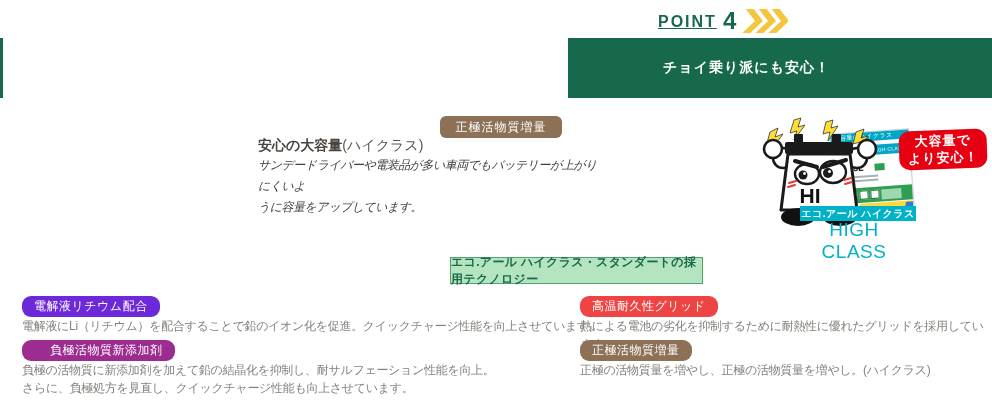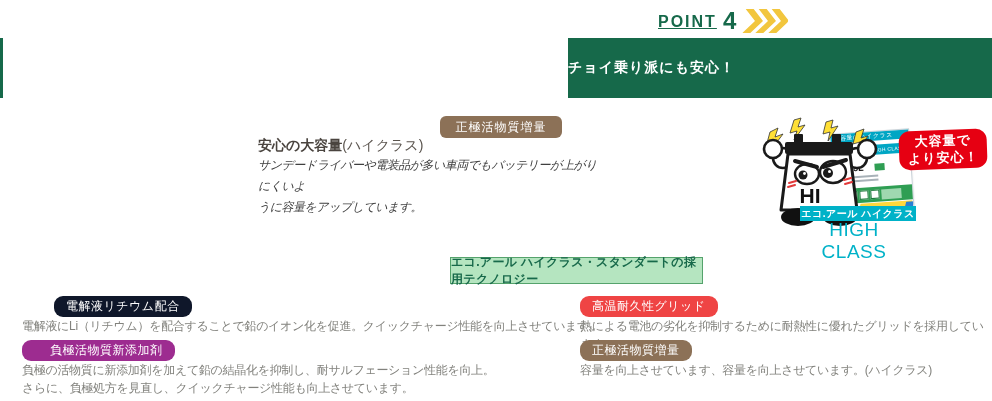--- a/index.html
+++ b/index.html
@@ -11,21 +11,21 @@
 
   
   .point-header{position:absolute;left:658px;top:6px;display:flex;align-items:flex-end;height:28px;}
   .point-label{font-size:16px;font-weight:bold;color:#16694a;letter-spacing:2px;line-height:24px;text-decoration:underline;}
   .point-number{font-size:24px;font-weight:bold;color:#16694a;line-height:26px;margin-left:6px;}
   .chevrons{margin-left:8px;margin-bottom:1px;transform:skewX(-8deg);}
   .chevrons path{fill:#f2c63e;}
 
   
   .banner{position:absolute;left:568px;top:38px;width:424px;height:60px;display:flex;align-items:center;}
-  .banner-text{color:#fff;font-size:14px;font-weight:bold;letter-spacing:1px;}
+  .banner-text{color:#fff;font-size:14px;font-weight:bold;letter-spacing:1px;padding-left:95px;}
 
   
   .cap-badge{position:absolute;left:440px;top:116px;width:122px;height:22px;border-radius:6px;
              color:#fff;font-size:12px;display:flex;align-items:center;justify-content:center;letter-spacing:1px;}
   .cap-title{position:absolute;left:258px;top:137px;font-size:14px;color:#4a443f;}
   .cap-title .b{font-weight:bold;}
   .cap-title .n{font-weight:normal;color:#5a544e;}
   .cap-body{position:absolute;left:258px;top:155px;width:340px;font-size:12px;color:#404040;
             line-height:21px;letter-spacing:-0.5px;white-space:pre-line;font-style:italic;}
 
@@ -183,26 +183,26 @@
 
   <div class="promo-badge" style="background: rgb(230, 0, 18);">大容量で
 より安心！</div>
 
   <div class="series-label" style="background: rgb(0, 178, 200);">エコ.アール ハイクラス</div>
 
   <div class="class-title">HIGH CLASS</div>
 
   <div class="tech-box" style="background: rgb(181, 229, 192);">エコ.アール ハイクラス・スタンダートの採用テクノロジー</div>
 
-  <div class="tech-badge t0" style="background: #0f172a; margin-left: 32px;">電解液リチウム配合</div>
+  <div class="tech-badge t0" style="background: #6d28d9;">電解液リチウム配合</div>
   <div class="tech-desc d0">電解液にLi（リチウム）を配合することで鉛のイオン化を促進。クイックチャージ性能を向上させています。</div>
 
   <div class="tech-badge t1" style="background: rgb(157, 44, 144);">負極活物質新添加剤</div>
   <div class="tech-desc d1">負極の活物質に新添加剤を加えて鉛の結晶化を抑制し、耐サルフェーション性能を向上。
 さらに、負極処方を見直し、クイックチャージ性能も向上させています。</div>
 
   <div class="tech-badge t2" style="background: #ef4444;">高温耐久性グリッド</div>
   <div class="tech-desc d2">熱による電池の劣化を抑制するために耐熱性に優れたグリッドを採用しています。</div>
 
   <div class="tech-badge t3" style="background: rgb(140, 113, 87);">正極活物質増量</div>
-  <div class="tech-desc d3">容量を向上させています、容量を向上させています。(ハイクラス)</div>
+  <div class="tech-desc d3">正極の活物質量を増やし、正極の活物質量を増やし。(ハイクラス)</div>
 
 </div>
 
 </body></html>

